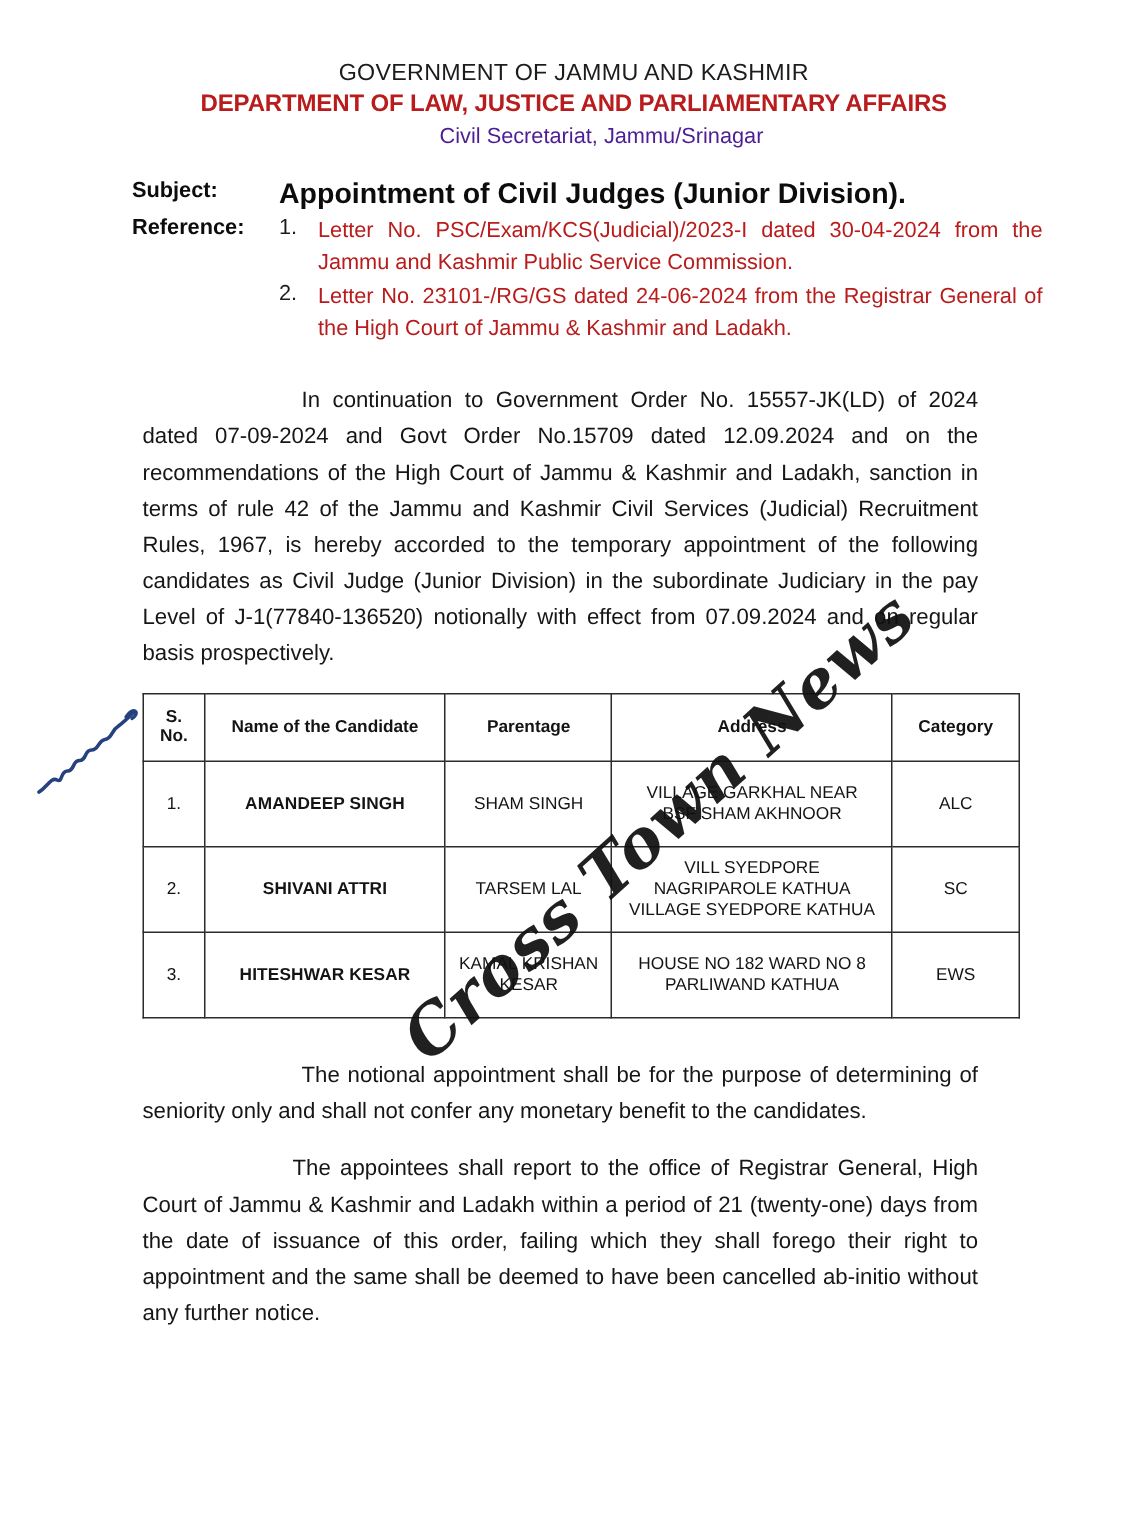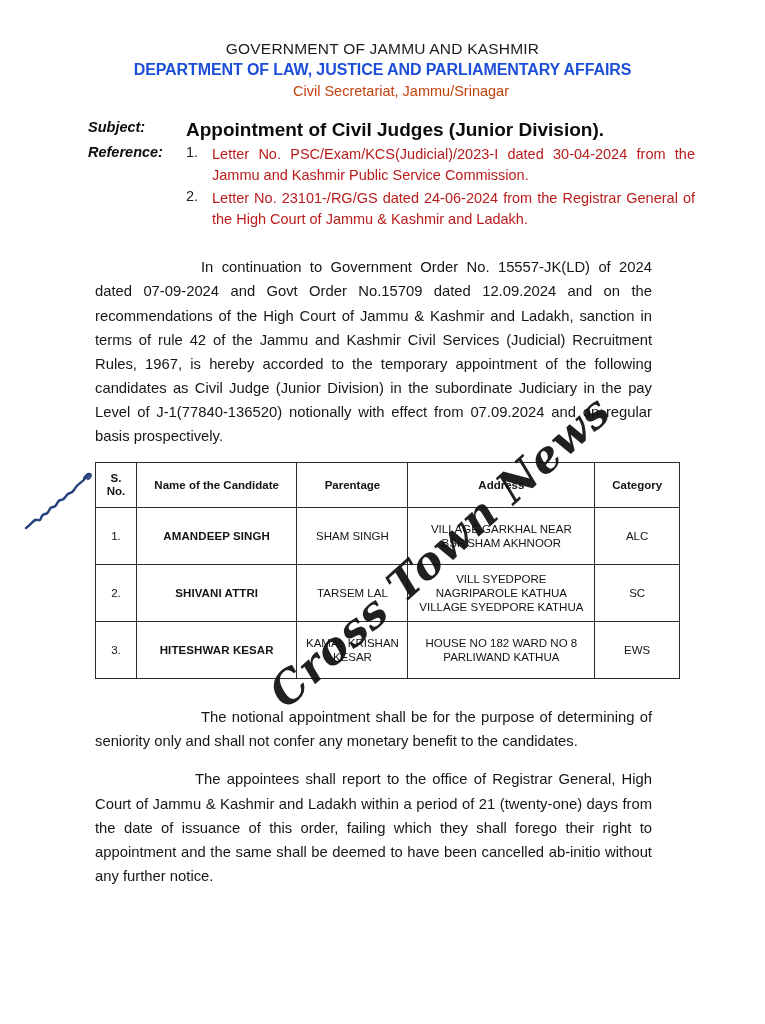--- a/index.html
+++ b/index.html
@@ -36,46 +36,45 @@
     font-size: 15.5px;
     letter-spacing: 0.2px;
     color: #1c1c1c;
     font-weight: 400;
   }
   .hdr-line2 {
     font-size: 16px;
     font-weight: bold;
     letter-spacing: -0.1px;
     margin-top: 3px;
-    color: #1d4ed8;
+    color: #b91c1c;
   }
   .hdr-line3 {
     font-size: 14.5px;
     margin-top: 4px;
-    color: #c2410c;
+    color: #4c1d95;
     padding-left: 37px;
   }
   
   .meta {
     margin-top: 20px;
     padding-left: 88px;
     padding-right: 70px;
   }
   .meta-row {
     display: flex;
     align-items: flex-start;
     margin-bottom: 3px;
   }
   .meta-label {
     font-size: 14.5px;
     font-weight: bold;
     width: 98px;
     flex: 0 0 98px;
     color: #0c0c0c;
-    font-style: italic;
   }
   .meta-num {
     font-size: 14.5px;
     width: 26px;
     flex: 0 0 26px;
     color: #1c1c1c;
   }
   .meta-value-bold {
     font-size: 19px;
     font-weight: bold;

